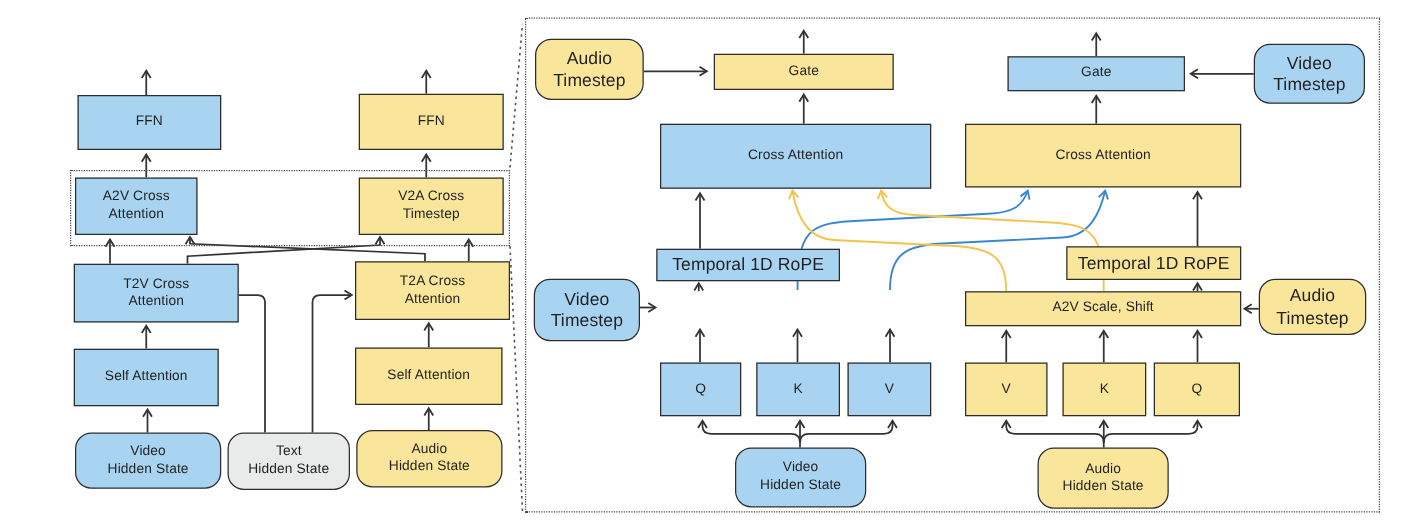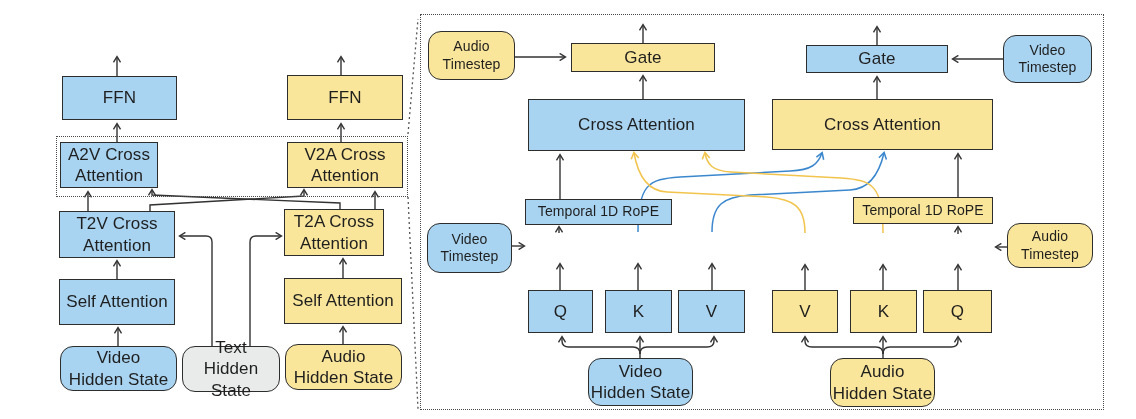--- a/index.html
+++ b/index.html
@@ -11,21 +11,21 @@
     color:#1f1f1f;
     overflow:hidden;
   }
   svg.wires{position:absolute;left:0;top:0;z-index:0;}
   .dotrect{position:absolute;border:1.6px dotted #4a4a4a;z-index:0;box-sizing:border-box;}
   .box{
     position:absolute;z-index:1;box-sizing:border-box;
     border:1.6px solid var(--border);
     display:flex;align-items:center;justify-content:center;
     text-align:center;white-space:pre-line;
-    font-size:17px;line-height:1.25;letter-spacing:.1px;
+    font-size:11px;line-height:1.25;letter-spacing:.1px;
   }
   .blue{background:var(--video-fill);}
   .yellow{background:var(--audio-fill);}
   .gray{background:var(--text-fill);text-align:center;}
   .round{border-radius:13px;}
   .sm{font-size:14px;}
 </style>
 </head>
 <body>
 
@@ -102,24 +102,24 @@
   </svg>
 
   <div class="dotrect" style="left:56px;top:136px;width:352px;height:61px"></div>
   <div class="dotrect" style="left:420px;top:14px;width:684px;height:396px"></div>
 
   <div class="box blue" style="left:62px;top:76px;width:115px;height:44px">FFN</div>
   <div class="box yellow" style="left:287px;top:75px;width:116px;height:45px">FFN</div>
   <div class="box blue" style="left:60px;top:142px;width:98px;height:46px">A2V Cross
 Attention</div>
   <div class="box yellow" style="left:287px;top:142px;width:116px;height:46px">V2A Cross
+Timestep</div>
+  <div class="box blue" style="left:59px;top:211px;width:132px;height:47px">T2V Cross
 Attention</div>
-  <div class="box blue" style="left:59px;top:211px;width:116px;height:47px">T2V Cross
-Attention</div>
-  <div class="box yellow" style="left:284px;top:209px;width:100px;height:47px">T2A Cross
+  <div class="box yellow" style="left:284px;top:209px;width:124px;height:47px">T2A Cross
 Attention</div>
   <div class="box blue" style="left:59px;top:279px;width:116px;height:46px">Self Attention</div>
   <div class="box yellow" style="left:284px;top:278px;width:118px;height:46px">Self Attention</div>
   <div class="box blue round" style="left:60px;top:346px;width:117px;height:45px">Video
 Hidden State</div>
   <div class="box gray round" style="left:182px;top:346px;width:98px;height:46px">Text
 Hidden State</div>
   <div class="box yellow round" style="left:285px;top:344px;width:117px;height:46px">Audio
 Hidden State</div>
 
@@ -131,20 +131,21 @@
 Timestep</div>
 
   <div class="box blue" style="left:528px;top:99px;width:217px;height:52px">Cross Attention</div>
   <div class="box yellow" style="left:772px;top:99px;width:221px;height:51px">Cross Attention</div>
 
   <div class="box blue sm" style="left:525px;top:199px;width:147px;height:26px">Temporal 1D RoPE</div>
   <div class="box yellow sm" style="left:853px;top:197px;width:140px;height:27px">Temporal 1D RoPE</div>
 
   <div class="box blue round sm" style="left:427px;top:223px;width:85px;height:50px">Video
 Timestep</div>
+  <div class="box yellow" style="left:772px;top:233px;width:221px;height:28px">A2V Scale, Shift</div>
   <div class="box yellow round sm" style="left:1007px;top:223px;width:86px;height:45px">Audio
 Timestep</div>
 
   <div class="box blue" style="left:528px;top:290px;width:65px;height:43px">Q</div>
   <div class="box blue" style="left:605px;top:290px;width:67px;height:43px">K</div>
   <div class="box blue" style="left:678px;top:290px;width:67px;height:43px">V</div>
   <div class="box yellow" style="left:772px;top:290px;width:66px;height:43px">V</div>
   <div class="box yellow" style="left:850px;top:290px;width:67px;height:43px">K</div>
   <div class="box yellow" style="left:923px;top:290px;width:69px;height:43px">Q</div>
 

